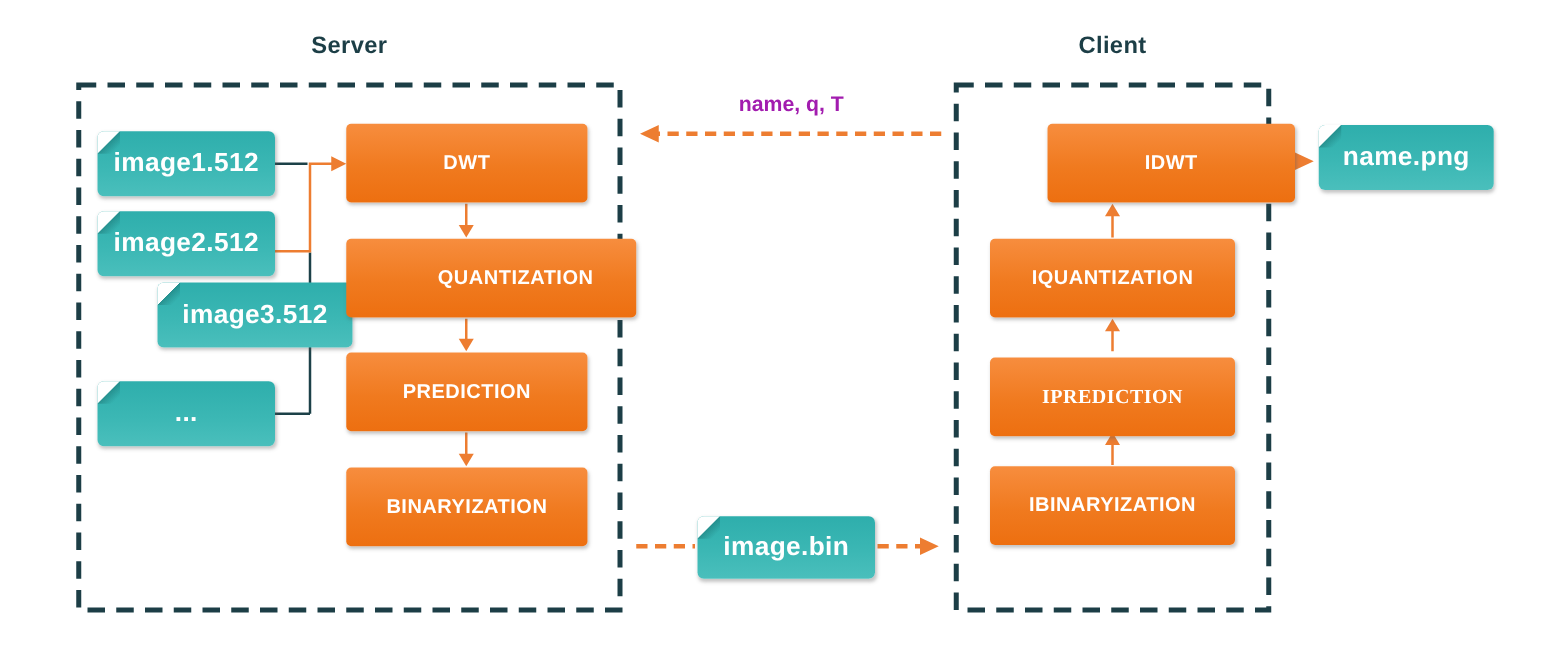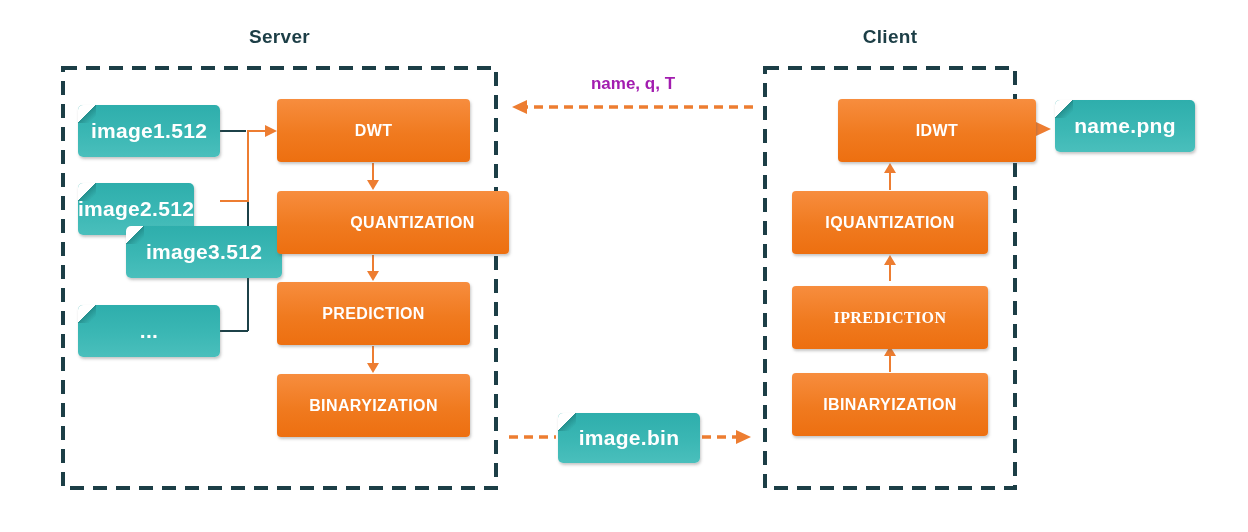--- a/index.html
+++ b/index.html
@@ -90,21 +90,21 @@
     <polygon points="1051,129 1036,122 1036,136" fill="#ED7D31"></polygon>
   </svg>
 
   <div class="panel-title" style="left:63px;top:26px;width:433px;">Server</div>
   <div class="panel-title" style="left:765px;top:26px;width:250px;">Client</div>
 
   <div class="box file-box" style="left:78px;top:105px;width:142px;height:52px;">
     <div class="fold"></div>
     <span>image1.512</span>
   </div>
-  <div class="box file-box" style="left:78px;top:183px;width:116px;height:52px;">
+  <div class="box file-box" style="left:78px;top:169px;width:142px;height:52px;">
     <div class="fold"></div>
     <span>image2.512</span>
   </div>
   <div class="box file-box" style="left:78px;top:226px;width:156px;height:52px;margin-left:48px;">
     <div class="fold"></div>
     <span>image3.512</span>
   </div>
   <div class="box file-box" style="left:78px;top:305px;width:142px;height:52px;">
     <div class="fold"></div>
     <span>...</span>

